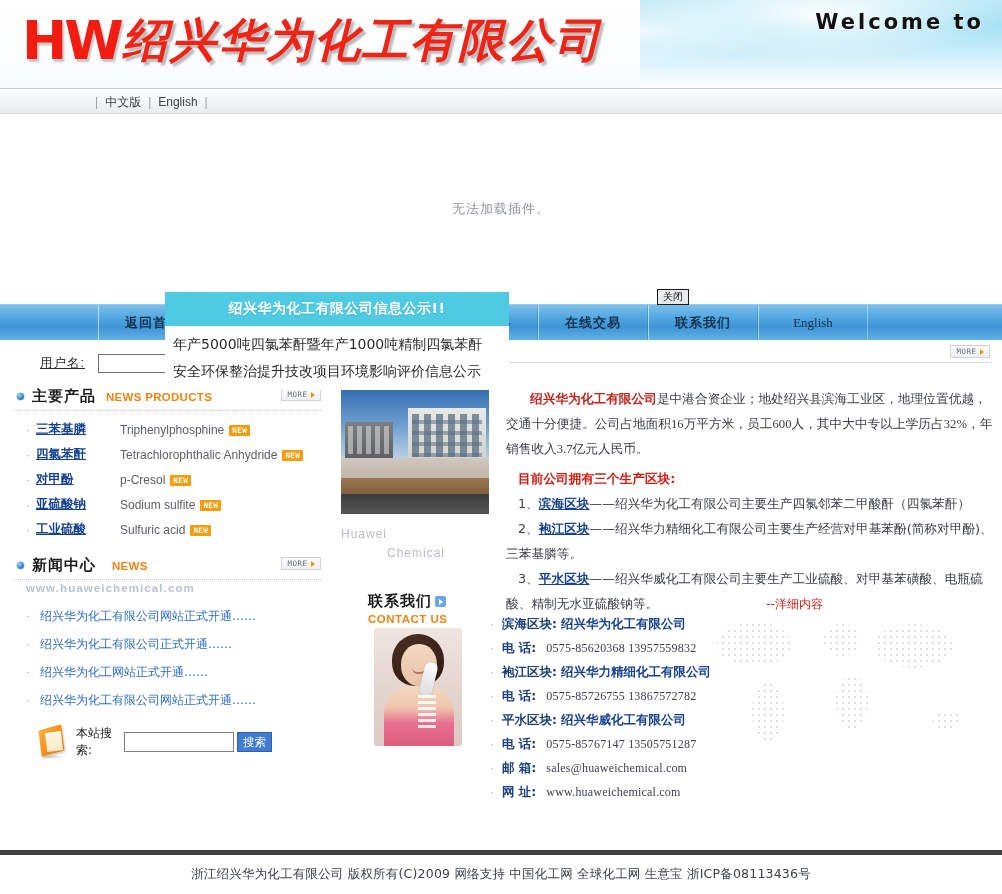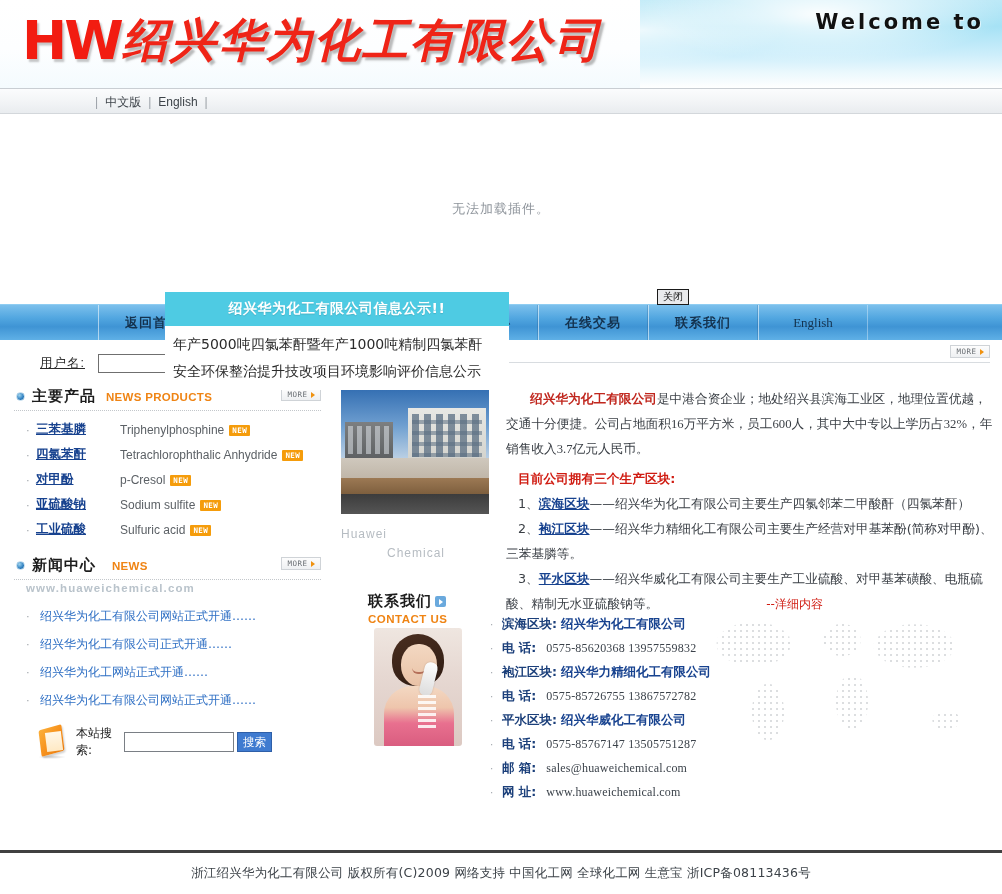--- a/index.html
+++ b/index.html
@@ -262,21 +262,21 @@
       radial-gradient(ellipse 58px 34px at 52px 52px, #000 62%, transparent 66%),
       radial-gradient(ellipse 26px 46px at 66px 120px, #000 60%, transparent 64%),
       radial-gradient(ellipse 30px 26px at 140px 48px, #000 60%, transparent 64%),
       radial-gradient(ellipse 26px 44px at 150px 110px, #000 60%, transparent 64%),
       radial-gradient(ellipse 62px 34px at 212px 54px, #000 62%, transparent 66%),
       radial-gradient(ellipse 22px 16px at 244px 128px, #000 60%, transparent 64%);
   }
 
   
   .footer{ position:absolute; left:0; bottom:0; width:1002px; height:44px;
-    border-top:3px solid #404040; background:#fff;
+    border-top:5px solid #404040; background:#fff;
     display:flex; align-items:center; justify-content:center; }
   .footer-txt{ font-size:12.5px; color:#3c4248; letter-spacing:.2px;
     font-family:"DejaVu Sans",sans-serif; }
 </style>
 </head>
 <body>
 
 <div class="banner">
   <div class="banner-left"></div>
   <div class="logo-hw">HW</div>

